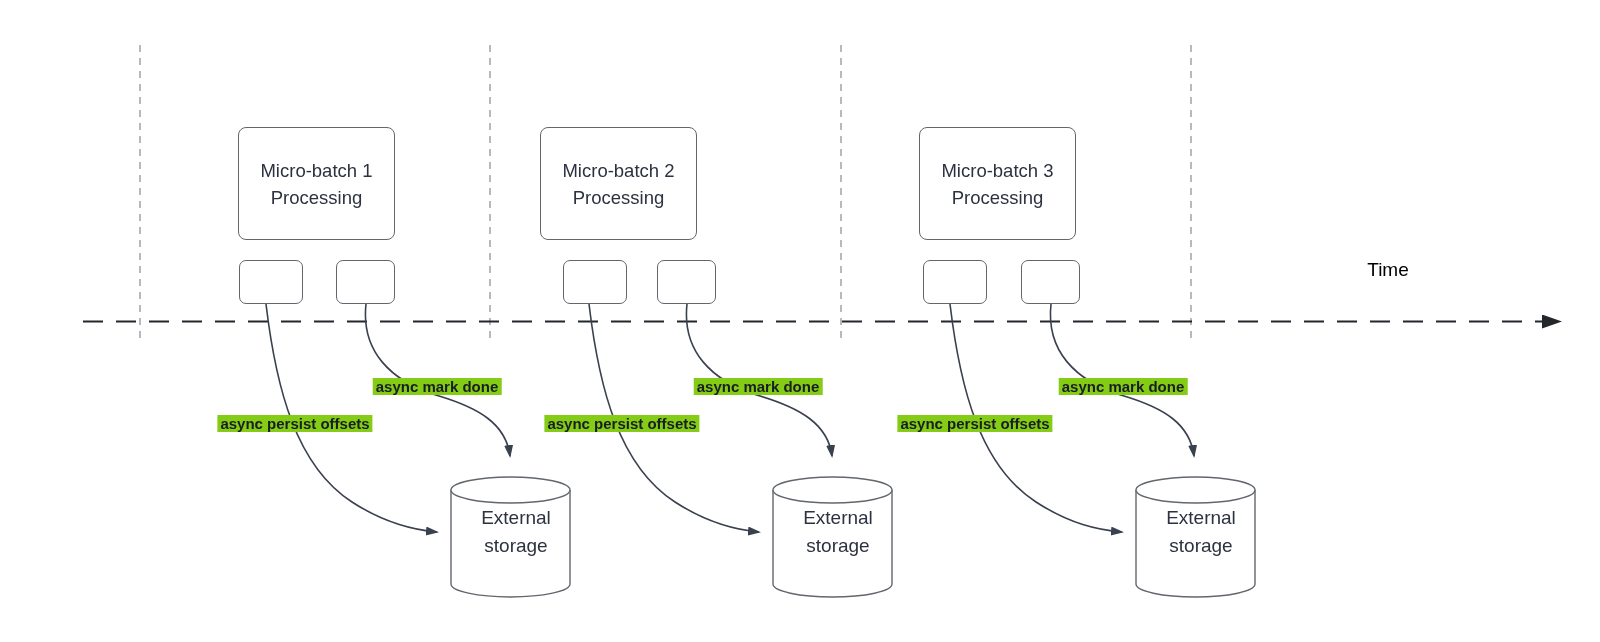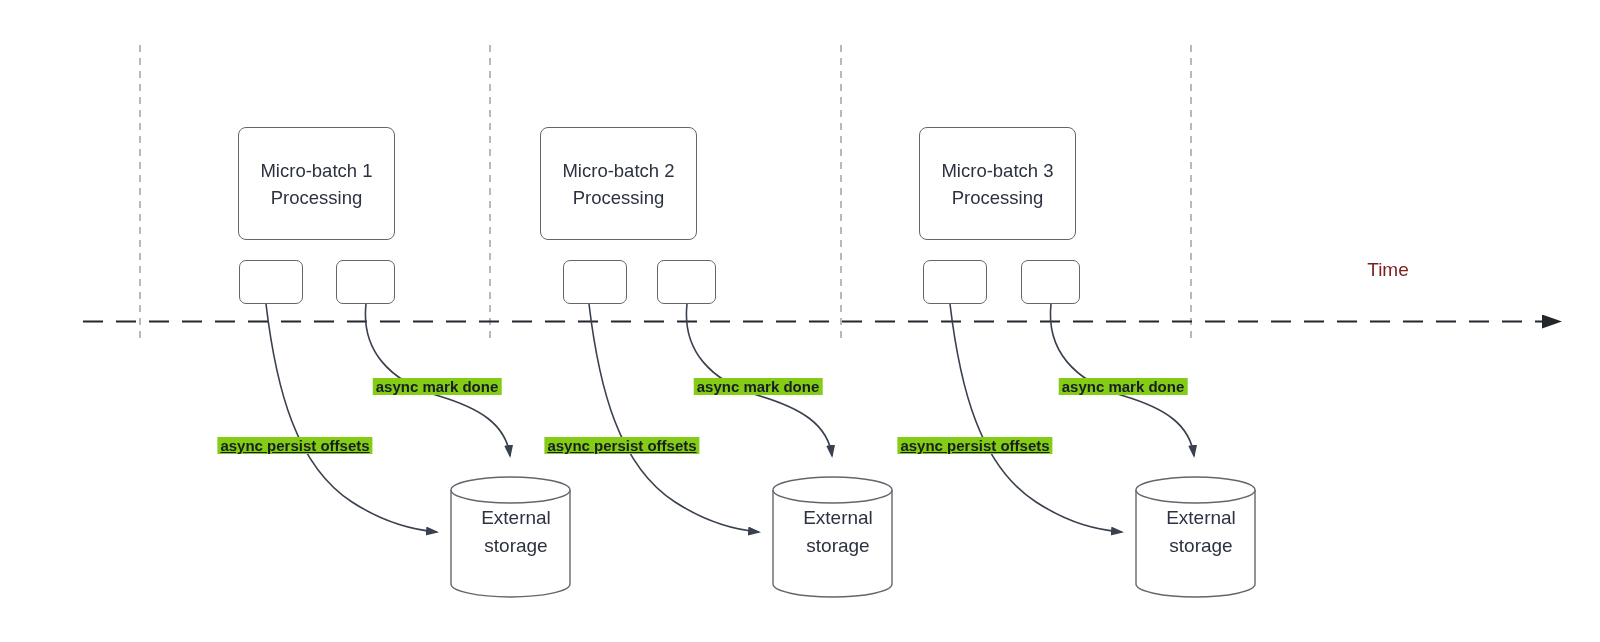--- a/index.html
+++ b/index.html
@@ -56,29 +56,29 @@
   .edge-label {
     position: absolute;
     transform: translateX(-50%);
     background: #84cc16;
     padding: 0 3px;
     font-size: 15px;
     font-weight: bold;
     color: #191d24;
     white-space: nowrap;
   }
-  .edge-label.persist { top: 437px; text-decoration: underline; }
+  .edge-label.persist { top: 415px; }
   .edge-label.mark   { top: 378px; }
   .time-label {
     position: absolute;
     left: 1347px; top: 259px;
     width: 82px;
     text-align: center;
     font-size: 19px;
-    color: #7f1d1d;
+    color: #000000;
   }
 </style>
 </head>
 <body>
 
 <div class="canvas">
 
   <svg class="svg-layer" viewBox="0 0 1600 642" xmlns="http://www.w3.org/2000/svg">
     <defs>
       <marker id="arrowSmall" markerWidth="14" markerHeight="11" refX="11" refY="4.5" orient="auto" markerUnits="userSpaceOnUse">

